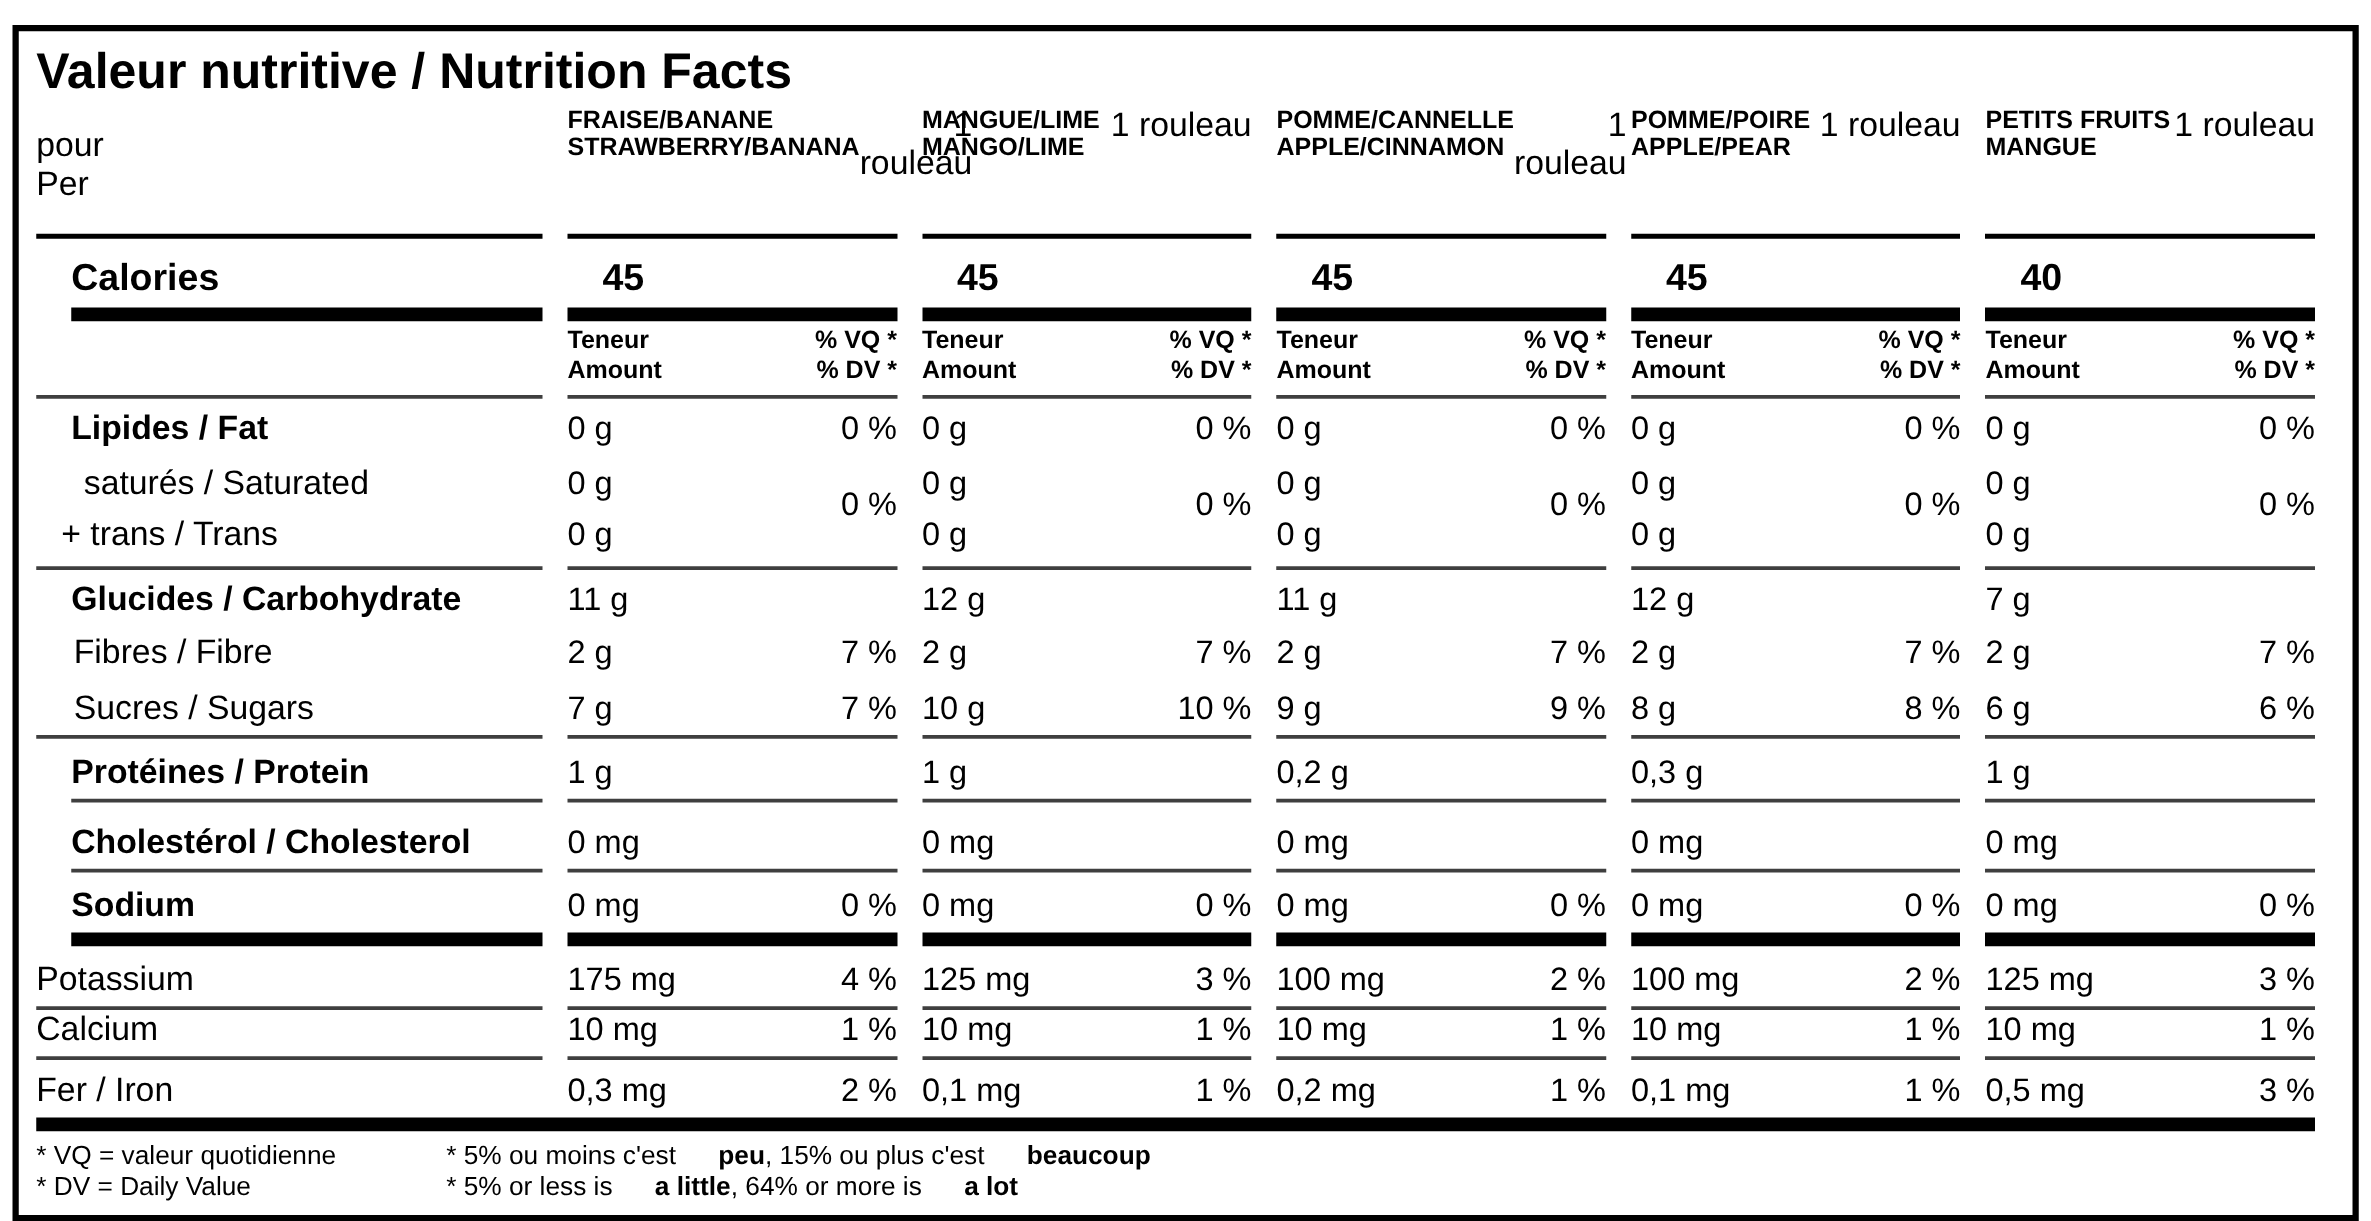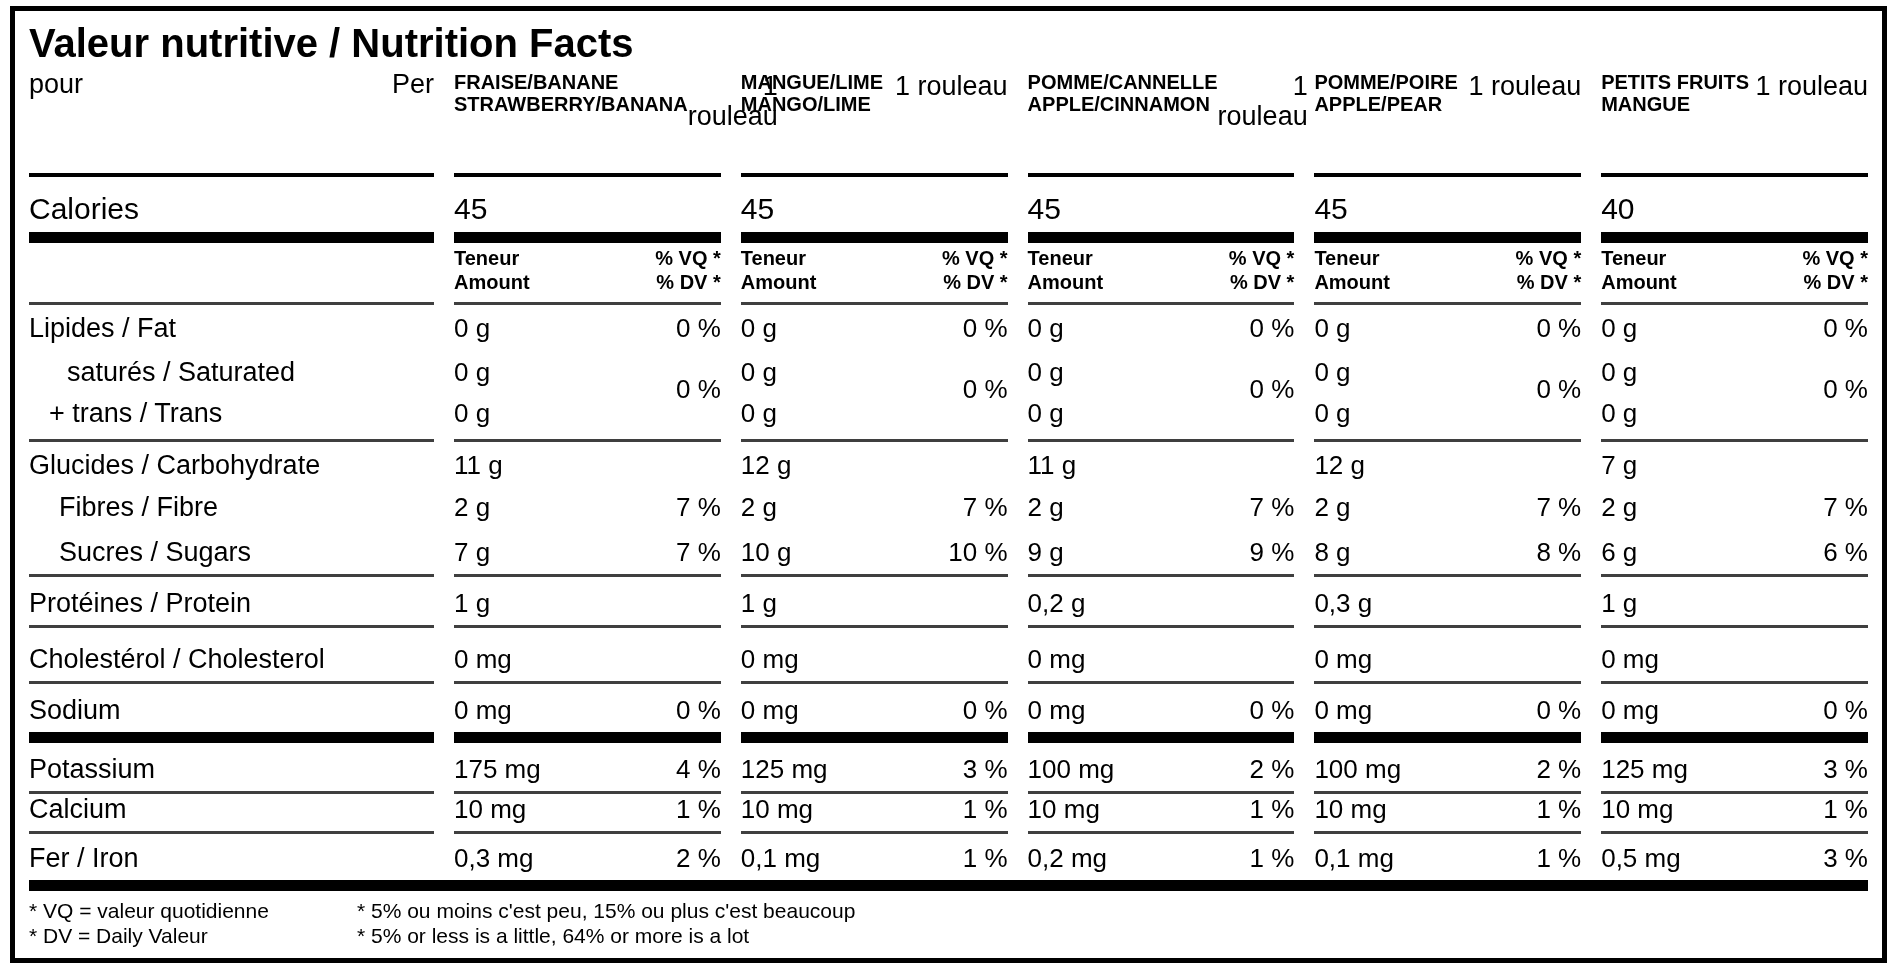--- a/index.html
+++ b/index.html
@@ -1,36 +1,36 @@
 <!DOCTYPE html>
 <html><head>
 <meta charset="utf-8">
 <style>
   html,body{margin:0;padding:0;background:#fff;}
   body{width:1897px;height:977px;position:relative;font-family:"Liberation Sans","DejaVu Sans",sans-serif;color:#000;overflow:hidden;}
-  .frame{position:absolute;left:10px;top:6px;width:1877px;height:957px;border:5px solid #000;box-sizing:border-box;padding:6px 14px 8px 14px;background:#fff;}
+  .frame{position:absolute;left:10px;top:20px;width:1877px;height:957px;border:5px solid #000;box-sizing:border-box;padding:6px 30px 8px 14px;background:#fff;}
   .title{font-size:40px;font-weight:bold;height:52px;line-height:52px;letter-spacing:0;}
   .row{display:grid;grid-template-columns:405px repeat(5,1fr);column-gap:20px;box-sizing:border-box;}
   .cell{box-sizing:border-box;display:flex;align-items:flex-end;padding-bottom:6px;min-width:0;}
   .cell .amt{flex:1;text-align:left;white-space:nowrap;}
   .cell .dv{text-align:right;white-space:nowrap;}
   .bh > .cell{border-bottom:4px solid #000;}
   .bt > .cell{border-bottom:3px solid #3f3f3f;}
   .bk > .cell{border-bottom:11px solid #000;}
   .lbl{white-space:nowrap;}
-  .bold{font-weight:normal;}
+  .bold{font-weight:bold;margin-left:28px;}
   .fs26{font-size:26px;}
   .fs27{font-size:27px;}
   .fs30{font-size:30px;}
   .ind38{padding-left:38px;}
   .ind30{padding-left:30px;}
   .ind20{padding-left:20px;}
   
   .r-head{height:108px;}
-  .r-head .percell{align-items:stretch;justify-content:space-between;}
+  .r-head .percell{flex-direction:column;align-items:stretch;justify-content:center;}
   .perline{font-size:27px;line-height:31px;}
   .flavcell{flex-direction:row;align-items:stretch;justify-content:space-between;padding-top:2px;}
   .flav{font-size:20px;font-weight:bold;line-height:22px;white-space:nowrap;}
   .rouleau{font-size:27px;text-align:right;line-height:30px;}
   
   .r-cal{height:66px;}
   
   .r-tnr{height:62px;}
   .tnrcell{justify-content:space-between;align-items:flex-end;padding-bottom:8px;}
   .tnr{font-size:20px;font-weight:bold;line-height:24px;}
@@ -460,17 +460,17 @@
         <span class="amt">0,5 mg</span>
         <span class="dv">3 %</span>
       </div>
   </div>
 
   <div class="fullbar"></div>
 
   <div class="footnotes">
     <div class="fn">* VQ = valeur quotidienne</div>
     <div class="fn"><span>* 5% ou moins c'est </span><span class="bold">peu</span><span>, 15% ou plus c'est </span><span class="bold">beaucoup</span></div>
-    <div class="fn">* DV = Daily Valeur</div>
+    <div class="fn">* DV = Daily Value</div>
     <div class="fn"><span>* 5% or less is </span><span class="bold">a little</span><span>, 64% or more is </span><span class="bold">a lot</span></div>
   </div>
 
 </div>
 
 </body></html>

